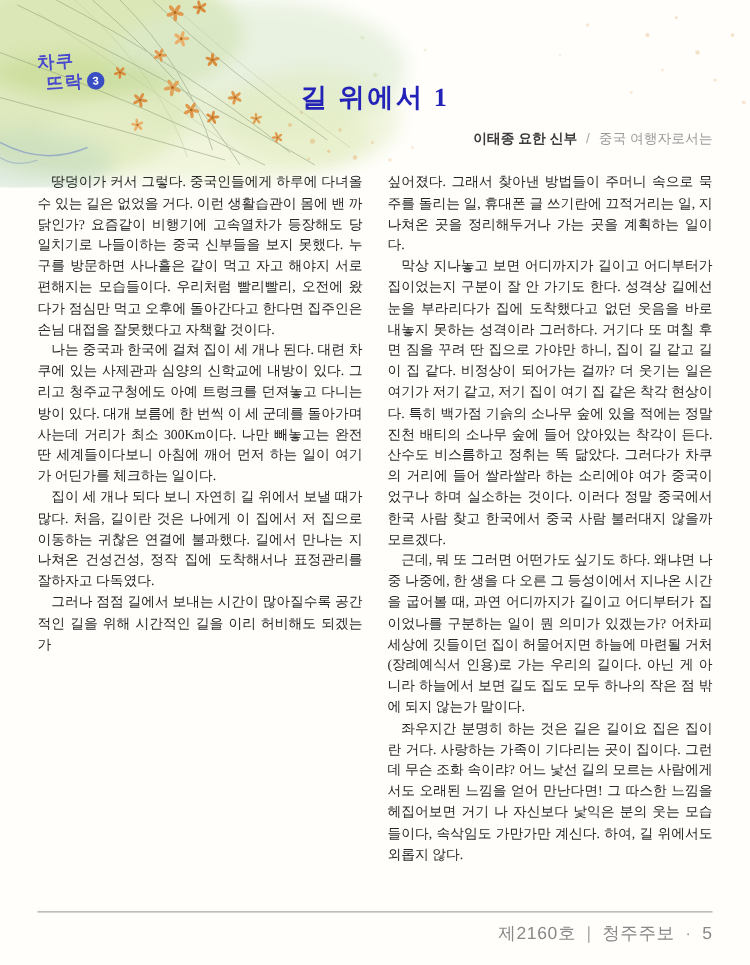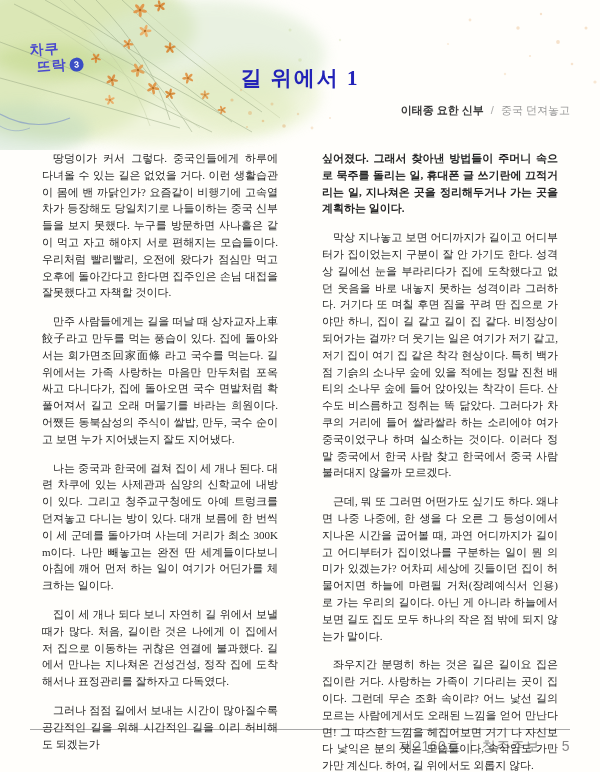--- a/index.html
+++ b/index.html
@@ -30,22 +30,22 @@
     font-family:"Liberation Sans","DejaVu Sans",sans-serif;
     font-size:11px;color:#999999;
   }
   .byline .author{font-weight:bold;color:#3a3a3a;margin-right:4px;}
   .byline .sep{color:#aaaaaa;margin-right:4px;}
   .columns{
     position:absolute;top:138px;left:30px;width:540px;
     display:flex;gap:20px;z-index:2;
   }
   .col{width:260px;font-size:11px;line-height:16.8px;text-align:justify;color:#262626;}
-  .col p{margin:12px;text-indent:11px;word-break:break-all;}
-  .col p.no-indent{text-indent:0;font-weight:bold;}
+  .col p{margin:0;text-indent:11px;word-break:break-all;}
+  .col p.no-indent{text-indent:0;}
   .stamp{
     display:inline-block;vertical-align:-2px;margin-left:4px;
     width:14px;height:14px;border:1px solid #cc3326;background:#fdf6f2;
     font-family:"Liberation Sans","DejaVu Sans",sans-serif;
     color:#cc3326;font-weight:bold;text-align:center;
   }
   .stamp span{display:block;font-size:5px;line-height:6px;letter-spacing:0;}
   .footer-rule{
     position:absolute;left:30px;top:729px;width:540px;
     border-top:1px solid #a8a8a8;height:0;
@@ -160,27 +160,26 @@
     <span>뜨락</span>
     <span class="badge">3</span>
   </div>
 </div>
 
 <h1 class="page-title">길 위에서 1</h1>
 
 <div class="byline">
   <span class="author">이태종 요한 신부</span>
   <span class="sep">/</span>
-  <span class="affil">중국 던져놓고</span>
+  <span class="affil">중국 여행자로서는</span>
 </div>
 
 <div class="columns">
   <div class="col">
     <p>땅덩이가 커서 그렇다. 중국인들에게 하루에 다녀올 수 있는 길은 없었을 거다. 이런 생활습관이 몸에 밴 까닭인가? 요즘같이 비행기에 고속열차가 등장해도 당일치기로 나들이하는 중국 신부들을 보지 못했다. 누구를 방문하면 사나흘은 같이 먹고 자고 해야지 서로 편해지는 모습들이다. 우리처럼 빨리빨리, 오전에 왔다가 점심만 먹고 오후에 돌아간다고 한다면 집주인은 손님 대접을 잘못했다고 자책할 것이다.</p>
-    <p>만주 사람들에게는 길을 떠날 때 상자교자上車餃子라고 만두를 먹는 풍습이 있다. 집에 돌아와서는 회가면조回家面條 라고 국수를 먹는다. 길 위에서는 가족 사랑하는 마음만 만두처럼 포옥 싸고 다니다가, 집에 돌아오면 국수 면발처럼 확 풀어져서 길고 오래 머물기를 바라는 희원이다. 어쨌든 동북삼성의 주식이 쌀밥, 만두, 국수 순이고 보면 누가 지어냈는지 잘도 지어냈다.</p>
     <p>나는 중국과 한국에 걸쳐 집이 세 개나 된다. 대련 차쿠에 있는 사제관과 심양의 신학교에 내방이 있다. 그리고 청주교구청에도 아예 트렁크를 던져놓고 다니는 방이 있다. 대개 보름에 한 번씩 이 세 군데를 돌아가며 사는데 거리가 최소 300Km이다. 나만 빼놓고는 완전 딴 세계들이다보니 아침에 깨어 먼저 하는 일이 여기가 어딘가를 체크하는 일이다.</p>
     <p>집이 세 개나 되다 보니 자연히 길 위에서 보낼 때가 많다. 처음, 길이란 것은 나에게 이 집에서 저 집으로 이동하는 귀찮은 연결에 불과했다. 길에서 만나는 지나쳐온 건성건성, 정작 집에 도착해서나 표정관리를 잘하자고 다독였다.</p>
     <p>그러나 점점 길에서 보내는 시간이 많아질수록 공간적인 길을 위해 시간적인 길을 이리 허비해도 되겠는가</p>
   </div>
   <div class="col">
     <p class="no-indent">싶어졌다. 그래서 찾아낸 방법들이 주머니 속으로 묵주를 돌리는 일, 휴대폰 글 쓰기란에 끄적거리는 일, 지나쳐온 곳을 정리해두거나 가는 곳을 계획하는 일이다.</p>
     <p>막상 지나놓고 보면 어디까지가 길이고 어디부터가 집이었는지 구분이 잘 안 가기도 한다. 성격상 길에선 눈을 부라리다가 집에 도착했다고 없던 웃음을 바로 내놓지 못하는 성격이라 그러하다. 거기다 또 며칠 후면 짐을 꾸려 딴 집으로 가야만 하니, 집이 길 같고 길이 집 같다. 비정상이 되어가는 걸까? 더 웃기는 일은 여기가 저기 같고, 저기 집이 여기 집 같은 착각 현상이다. 특히 백가점 기슭의 소나무 숲에 있을 적에는 정말 진천 배티의 소나무 숲에 들어 앉아있는 착각이 든다. 산수도 비스름하고 정취는 똑 닮았다. 그러다가 차쿠의 거리에 들어 쌀라쌀라 하는 소리에야 여가 중국이었구나 하며 실소하는 것이다. 이러다 정말 중국에서 한국 사람 찾고 한국에서 중국 사람 불러대지 않을까 모르겠다.</p>
     <p>근데, 뭐 또 그러면 어떤가도 싶기도 하다. 왜냐면 나중 나중에, 한 생을 다 오른 그 등성이에서 지나온 시간을 굽어볼 때, 과연 어디까지가 길이고 어디부터가 집이었나를 구분하는 일이 뭔 의미가 있겠는가? 어차피 세상에 깃들이던 집이 허물어지면 하늘에 마련될 거처(장례예식서 인용)로 가는 우리의 길이다. 아닌 게 아니라 하늘에서 보면 길도 집도 모두 하나의 작은 점 밖에 되지 않는가 말이다.</p>
     <p>좌우지간 분명히 하는 것은 길은 길이요 집은 집이란 거다. 사랑하는 가족이 기다리는 곳이 집이다. 그런데 무슨 조화 속이랴? 어느 낯선 길의 모르는 사람에게서도 오래된 느낌을 얻어 만난다면! 그 따스한 느낌을 헤집어보면 거기 나 자신보다 낯익은 분의 웃는 모습들이다, 속삭임도 가만가만 계신다. 하여, 길 위에서도 외롭지 않다.</p>
   </div>

